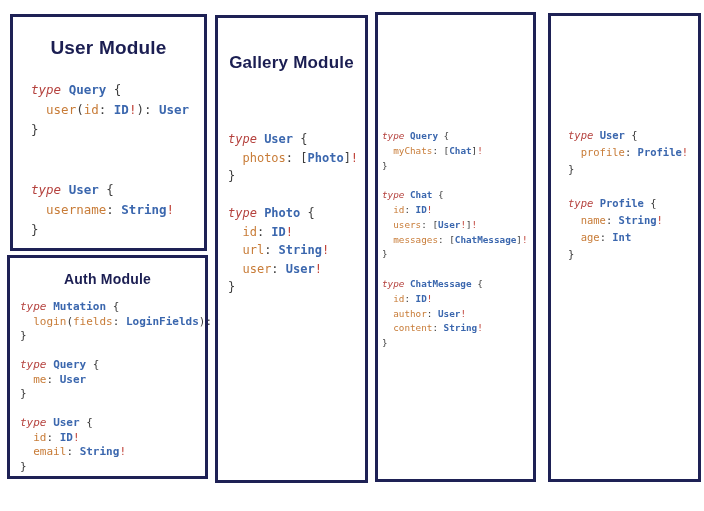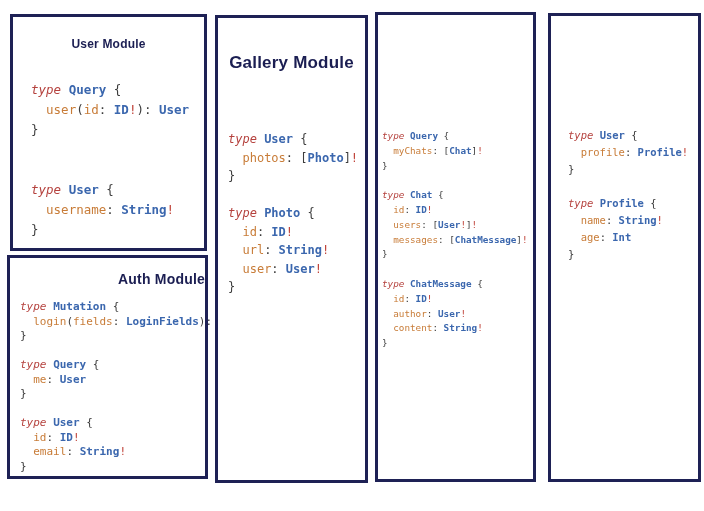--- a/index.html
+++ b/index.html
@@ -39,22 +39,22 @@
   .tok-pl  { color: var(--c-pl); }
   .tok-ex  { color: var(--c-ex); }
 
   
   .box-user    { left: 10px;  top: 14px;  width: 197px; height: 237px; }
   .box-auth    { left: 7px;   top: 255px; width: 201px; height: 224px; }
   .box-gallery { left: 215px; top: 15px;  width: 153px; height: 468px; }
   .box-chat    { left: 375px; top: 12px;  width: 161px; height: 470px; }
   .box-profile { left: 548px; top: 13px;  width: 153px; height: 469px; }
 
-  .box-user    .module-title { margin-top: 20px; font-size: 12px; }
-  .box-auth    .module-title { margin-top: 13px; font-size: 14px; text-align: right; }
+  .box-user    .module-title { margin-top: 20px; font-size: 19px; }
+  .box-auth    .module-title { margin-top: 13px; font-size: 14px; }
   .box-gallery .module-title { margin-top: 35px; font-size: 17px; }
   .box-chat    .module-title { margin-top: 22px; font-size: 16px; }
   .box-profile .module-title { margin-top: 19px; font-size: 17px; }
 
   .box-user    .code { left: 18px; top: 63px;  font-size: 12.5px; line-height: 20px; }
   .box-auth    .code { left: 10px; top: 42px;  font-size: 11px;  line-height: 14.5px; }
   .box-gallery .code { left: 10px; top: 112px; font-size: 12px;   line-height: 18.5px; }
   .box-chat    .code { left: 4px;  top: 114px; font-size: 9.3px;  line-height: 14.8px; }
   .box-profile .code { left: 17px; top: 111px; font-size: 10.5px; line-height: 17px; }
 </style>

